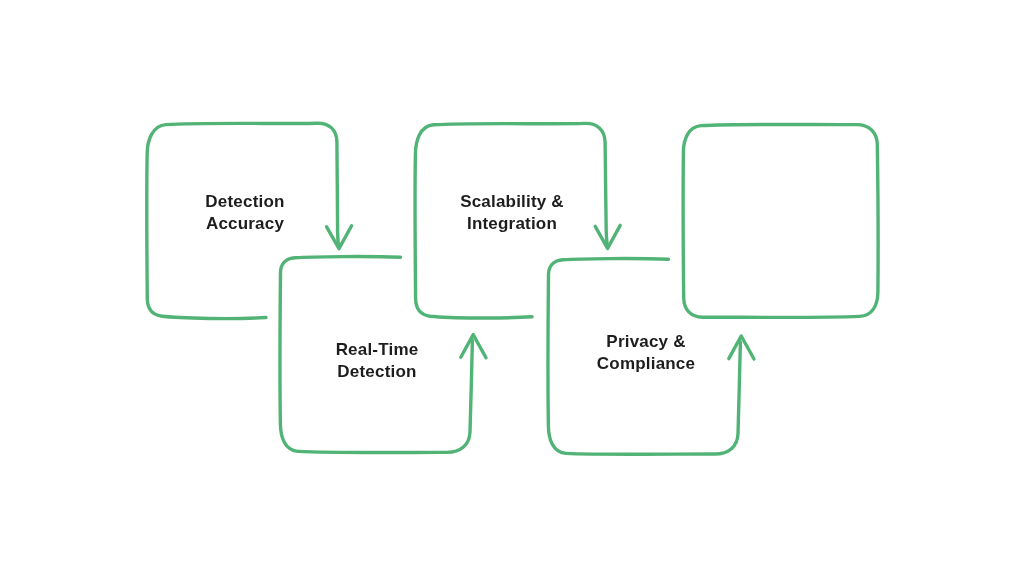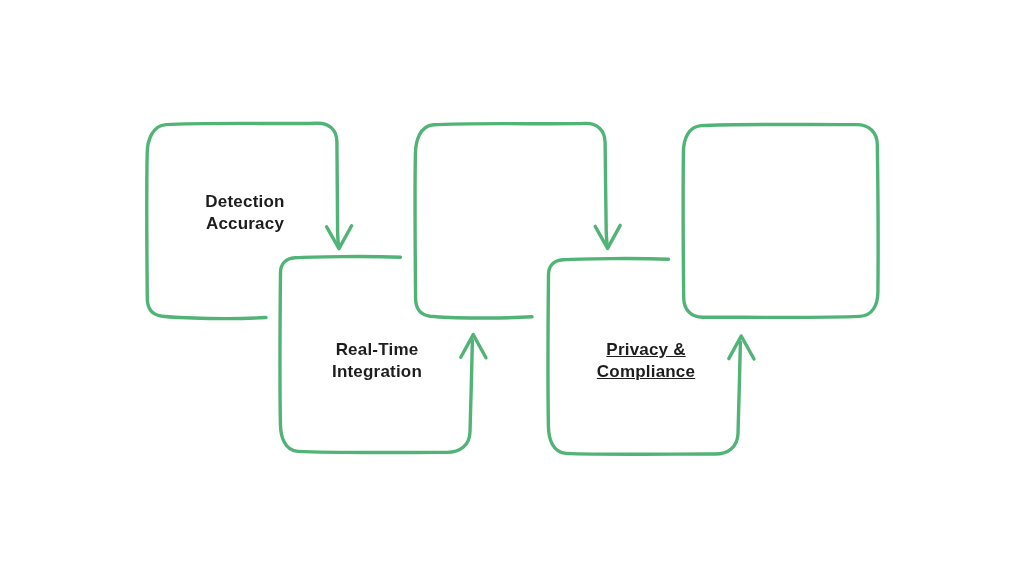--- a/index.html
+++ b/index.html
@@ -38,21 +38,21 @@
     white-space: pre-line;
     font-weight: 700;
     font-size: 17px;
     line-height: 22px;
     letter-spacing: 0.2px;
     color: var(--text-color);
   }
   .label-detection     { left: 245px; top: 213px; }
   .label-realtime      { left: 377px; top: 361px; }
   .label-scalability   { left: 512px; top: 213px; }
-  .label-privacy       { left: 646px; top: 361px; text-decoration: underline; }
+  .label-privacy       { left: 646px; top: 353px; }
   .label-multilingual  { left: 781px; top: 213px; width: 230px; }
 </style>
 </head>
 <body>
 
 <div class="stage">
 
   <svg class="diagram-svg" viewBox="0 0 1024 576" aria-hidden="true">
 
     <g>
@@ -115,20 +115,22 @@
                C 877.8 305, 872.5 315.8, 859.5 316.4
                C 820 318.2, 736 317, 703 317.2
                C 690.5 317.3, 684 309.5, 683.7 298 Z"></path>
     </g>
   </svg>
 
   <div class="box-label label-detection">Detection
 Accuracy</div>
 
   <div class="box-label label-realtime">Real-Time
+Detection</div>
+
+  <div class="box-label label-scalability">Scalability &amp;
 Integration</div>
-
 
   <div class="box-label label-privacy">Privacy &amp;
 Compliance</div>
 
 
 </div>
 
 </body></html>

